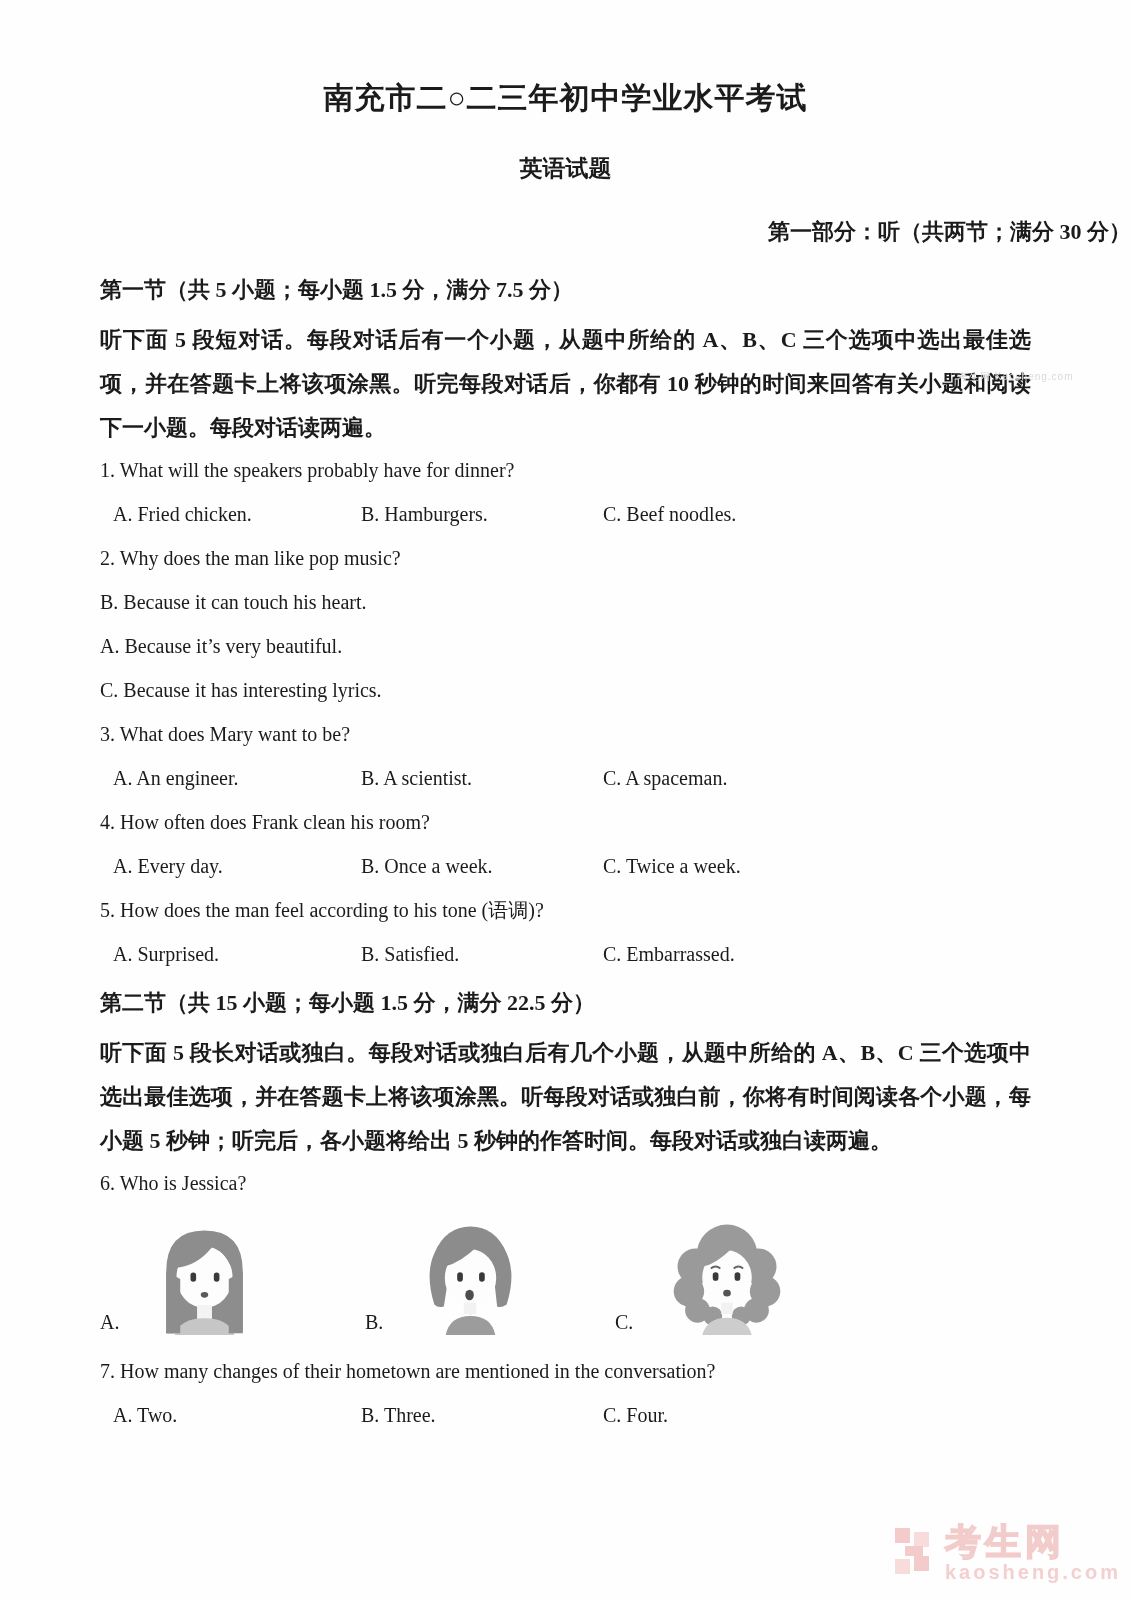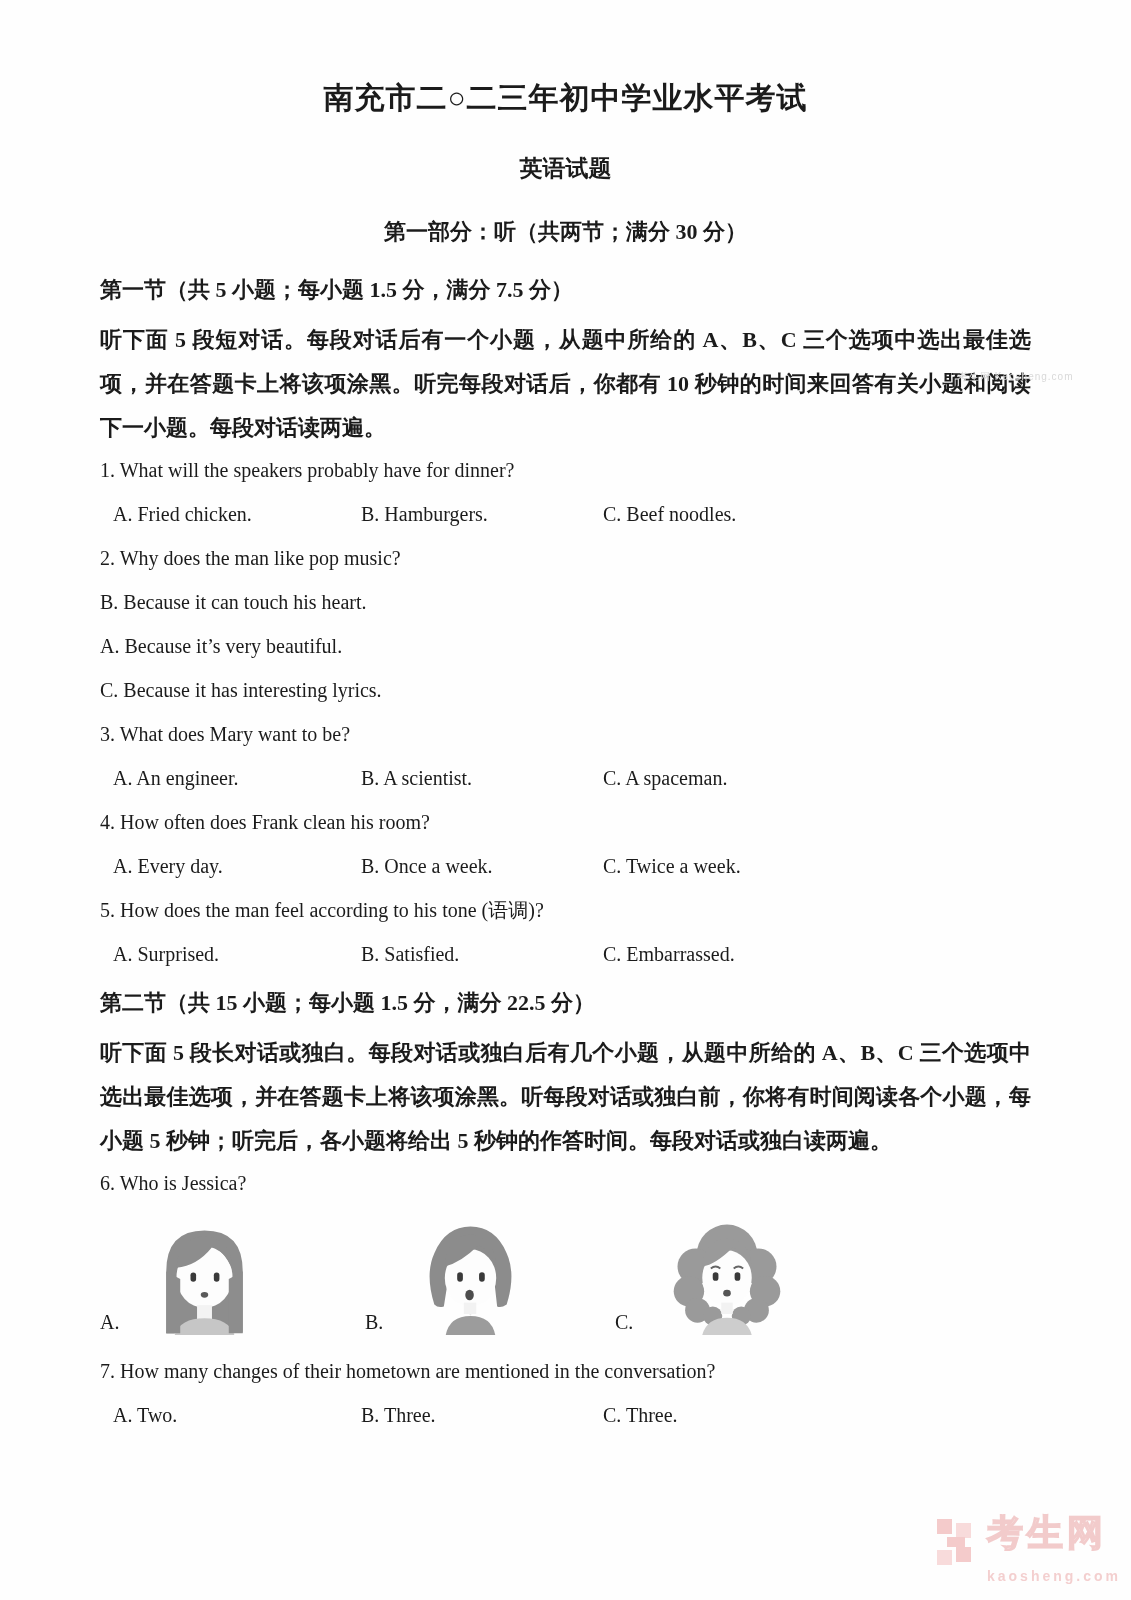--- a/index.html
+++ b/index.html
@@ -23,21 +23,21 @@
     letter-spacing: 1px;
   }
   .subtitle {
     margin: 34px 0 0;
     text-align: center;
     font-size: 23px;
     font-weight: bold;
   }
   .part-heading {
     margin: 33px 0 0;
-    text-align: center;
+    text-align: right;
     font-size: 22px;
     font-weight: bold;
   }
   .content { padding: 0 100px 0 100px; }
   .sec-head {
     margin: 28px 0 0;
     font-size: 22px;
     font-weight: bold;
     line-height: 30px;
   }
@@ -92,22 +92,22 @@
   .wm-name {
     font-size: 36px;
     line-height: 34px;
     font-weight: bold;
     letter-spacing: 4px;
     color: transparent;
     -webkit-text-stroke: 1.6px #f0c3c3;
     font-family: "Liberation Sans", "DejaVu Sans", sans-serif;
   }
   .wm-url {
-    margin-top: 18px;
-    font-size: 14px;
+    margin-top: 2px;
+    font-size: 20px;
     font-weight: bold;
     letter-spacing: 3px;
     color: #f2c7c7;
     font-family: "Liberation Sans", "DejaVu Sans", sans-serif;
   }
   
   .wm-mid {
     position: absolute;
     left: 958px;
     top: 370px;
@@ -215,21 +215,21 @@
           <rect x="75" y="58" width="6" height="9" rx="3" fill="#3a3a3a"></rect>
           <ellipse cx="67" cy="80" rx="4" ry="3.5" fill="#555"></ellipse>
           <rect x="61" y="90" width="12" height="12" fill="#f2f2f2"></rect>
           <path d="M41 124 Q46 106 67 106 Q88 106 93 124 Z" fill="#cdcdcd"></path>
         </svg>
       </div>
     </div>
 
     <p class="en-line">7. How many changes of their hometown are mentioned in the conversation?</p>
     <p class="opt-row">
-      <span class="opt c1">A. Two.</span><span class="opt c2">B. Three.</span><span class="opt">C. Three.</span>
+      <span class="opt c1">A. Two.</span><span class="opt c2">B. Three.</span><span class="opt">C. Four.</span>
     </p>
 
   </div>
 
   <div class="wm-bottom">
     <svg class="wm-logo" width="38" height="46" viewBox="0 0 38 46">
       <rect x="0" y="0" width="15" height="15" fill="#f3c3c3"></rect>
       <rect x="19" y="4" width="15" height="15" fill="#f7d6d6"></rect>
       <rect x="10" y="18" width="18" height="10" fill="#f3c3c3"></rect>
       <rect x="0" y="31" width="15" height="15" fill="#f7d6d6"></rect>

